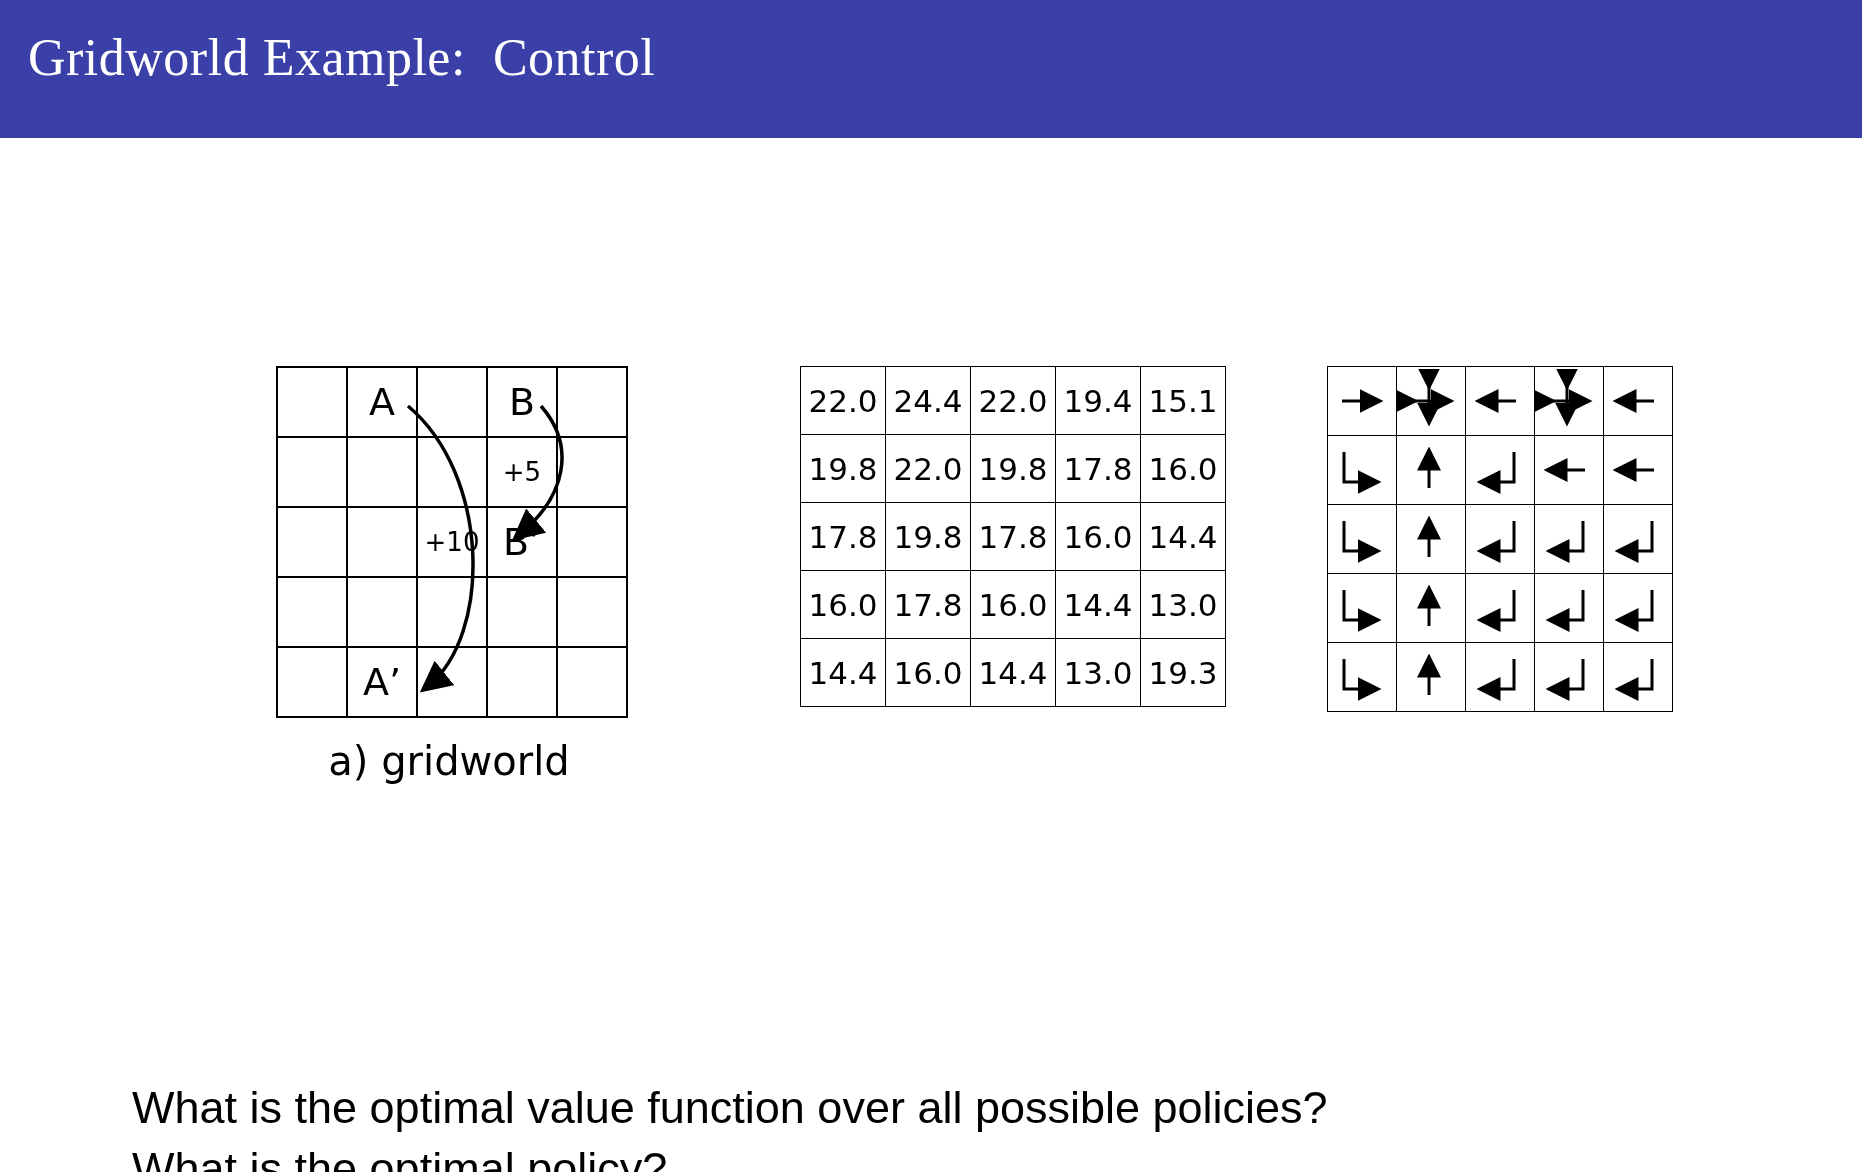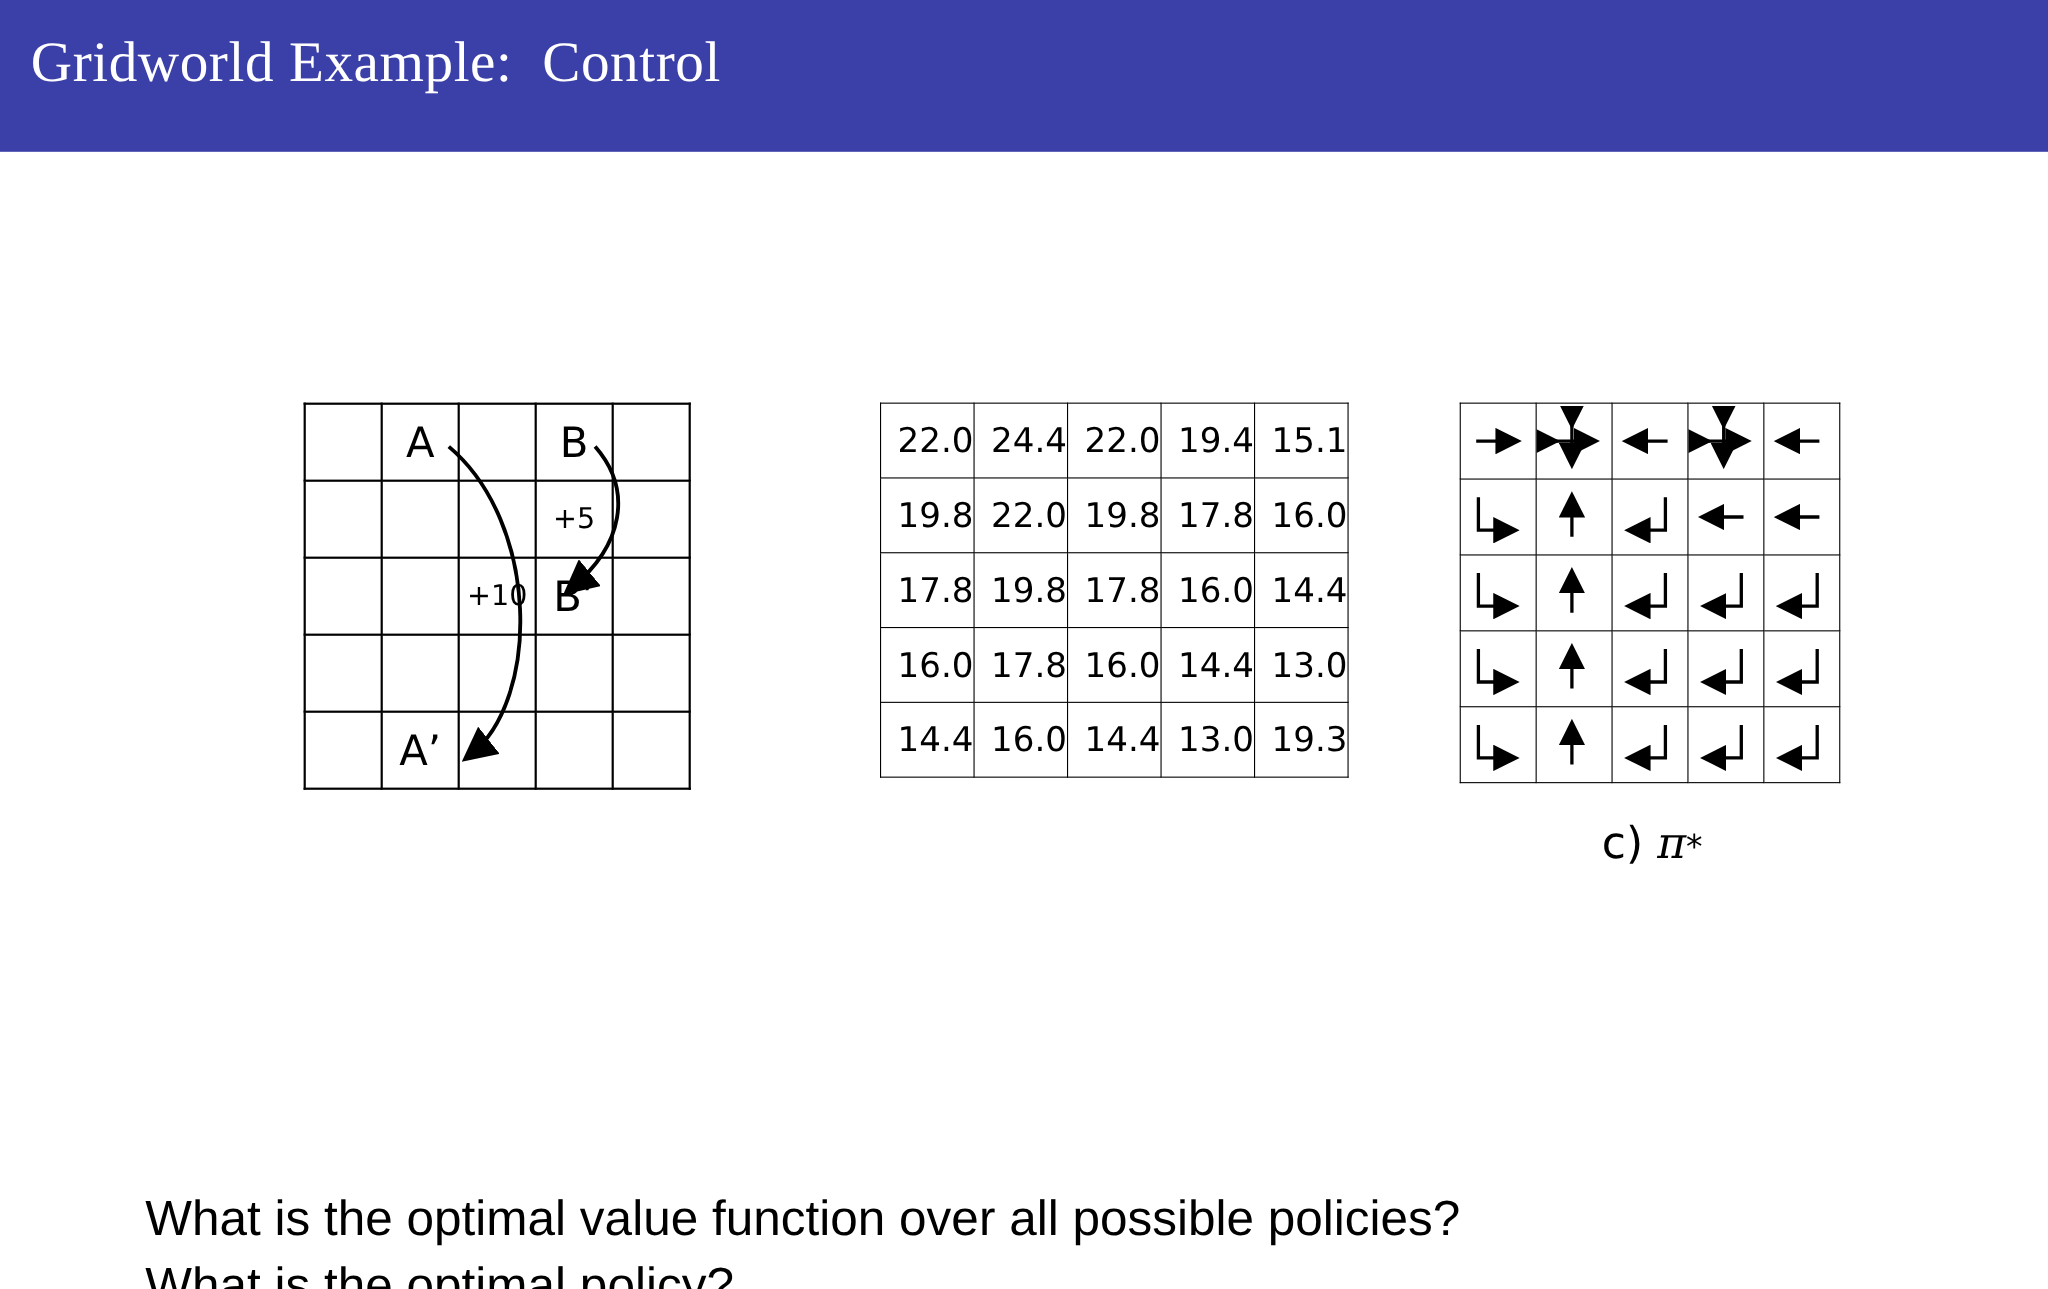--- a/index.html
+++ b/index.html
@@ -92,21 +92,20 @@
 
   
   #panel-b { left: 800px; top: 228px; }
   #grid-b td {
     width: 84px;
     height: 67px;
     font-size: 31px;
     font-family: "DejaVu Sans", sans-serif;
     color: #000;
     border: 1.5px solid #000;
-    text-align: right;
   }
 
   
   #panel-c { left: 1327px; top: 228px; }
   #grid-c td {
     width: 68px;
     height: 68px;
     border: 1.5px solid #000;
     position: relative;
   }
@@ -185,20 +184,21 @@
         <marker id="ah" markerWidth="9" markerHeight="9" refX="6" refY="4.5" orient="auto">
           <path d="M0,0 L9,4.5 L0,9 z" fill="#000"></path>
         </marker>
       </defs>
 
       <path d="M132,40 C215,110 215,270 152,320" stroke="#000" stroke-width="3.5" fill="none" marker-end="url(#ah)"></path>
 
       <path d="M265,40 C300,80 290,130 244,168" stroke="#000" stroke-width="3.5" fill="none" marker-end="url(#ah)"></path>
     </svg>
 
+    <div class="panel-caption" style="left:-22px; top:372px; width:390px;">a) gridworld</div>
   </div>
 
   <div class="panel" id="panel-b">
     <table class="grid" id="grid-b">
       <tbody>
           <tr>
         <td>22.0</td>
         <td>24.4</td>
         <td>22.0</td>
         <td>19.4</td>
@@ -381,21 +381,20 @@
               </svg>
         </td>
         <td>
           <svg width="64" height="64" viewBox="0 0 64 64">
                 <path d="M48,14 V44 H18" stroke="#000" stroke-width="3" fill="none" marker-end="url(#m1)"></path>
               </svg>
         </td>
       </tr>
     </tbody>
       </table>
-    <div class="panel-caption" style="left:0px; top:378px; width:350px;"><span>c) </span><span class="cap-italic">π</span><span style="font-size:30px;">*</span></div>
   </div>
 
   <div class="question-block">
     <div class="question-line">What is the optimal value function over all possible policies?</div>
     <div class="question-line">What is the optimal policy?</div>
   </div>
 
 </div>
 
 </body></html>

